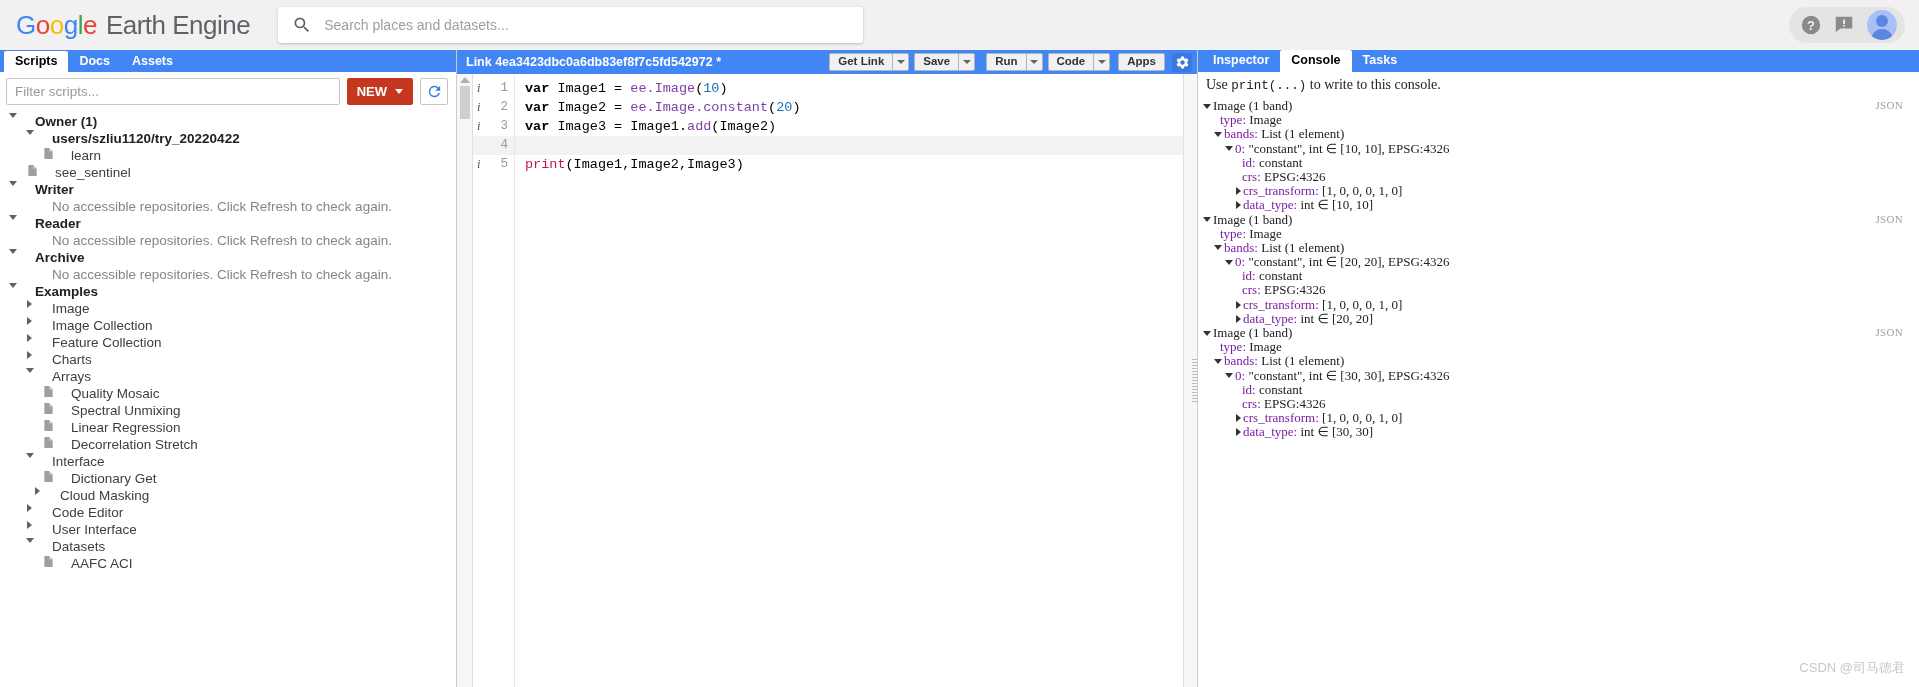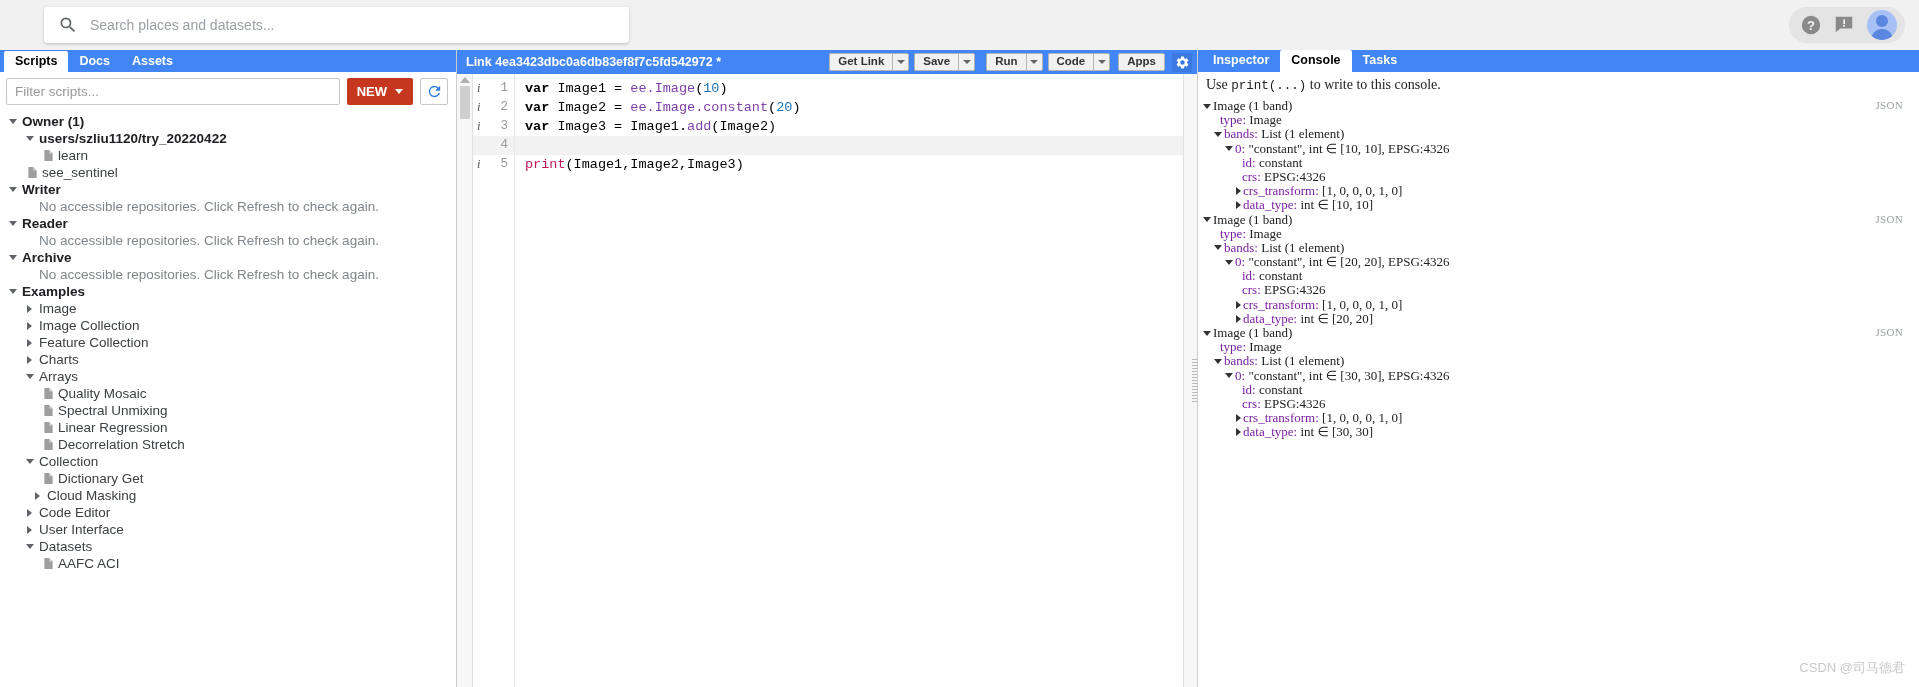--- a/index.html
+++ b/index.html
@@ -87,22 +87,22 @@
   #new-button .caret {
     width: 0; height: 0; border-left: 4.5px solid transparent;
     border-right: 4.5px solid transparent; border-top: 5px solid #fff;
   }
   #refresh-button {
     width: 28px; height: 27px; border: 1px solid #c6c6c6; border-radius: 2px;
     background:#fff; cursor: pointer; display:flex; align-items:center; justify-content:center;
   }
 
   #tree { flex: 1; overflow: hidden; padding-top: 2px; font-size: 13.5px; }
-  .node { display: flex; align-items: center; height: 17px; line-height: 17px;
-          white-space: nowrap; cursor: pointer; }
+  .node { display: flex; align-items: flex-start; height: 17px; line-height: 17px;
+          white-space: nowrap; cursor: pointer; gap: 13px; }
   .tw { width: 13px; flex: 0 0 13px; display:flex; align-items:center; justify-content:center; }
   .tw .down { width:0;height:0;border-left:4.5px solid transparent;
               border-right:4.5px solid transparent;border-top:5.5px solid #5f6368; }
   .tw .right{ width:0;height:0;border-top:4.5px solid transparent;
               border-bottom:4.5px solid transparent;border-left:5.5px solid #5f6368; }
   .lbl-bold { font-weight: bold; color: #202124; }
   .lbl-norm { color: #3c4043; }
   .lbl-muted { color: #80868b; }
 
   
@@ -220,20 +220,23 @@
   #watermark {
     position: absolute; right: 14px; bottom: 10px;
     font-size: 13px; color: #c8c8c8; font-family: "Liberation Sans", sans-serif;
     pointer-events: none;
   }
 </style>
 </head>
 <body>
 
 <div id="header">
+  <div id="logo">
+    <span class="g1">G</span><span class="o1">o</span><span class="o2">o</span><span class="g2">g</span><span class="l">l</span><span class="e">e</span><span class="ee">Earth Engine</span>
+  </div>
 
   <div id="searchbox">
     <span class="sicon">
       <svg viewBox="0 0 24 24" width="20" height="20">
           <path fill="#5f6368" d="M15.5 14h-.79l-.28-.27A6.47 6.47 0 0 0 16 9.5 6.5 6.5 0 1 0 9.5 16c1.61 0 3.09-.59 4.23-1.57l.27.28v.79l5 4.99L20.49 19l-4.99-5zm-6 0C7.01 14 5 11.99 5 9.5S7.01 5 9.5 5 14 7.01 14 9.5 11.99 14 9.5 14z"></path>
         </svg>
     </span>
     <input id="search-input" type="text" placeholder="Search places and datasets..." style="">
   </div>
 
@@ -410,21 +413,21 @@
               <path fill="#9e9e9e" d="M2 0h7l5 5v11H2z"></path>
               <path fill="#cfcfcf" d="M9 0l5 5H9z"></path>
             </svg>
           </span>
           <span class="lbl-norm" style="margin-left: 2px;">Decorrelation Stretch</span>
         </div>
         <div class="node" style="padding-left: 23px;">
           <span class="tw">
             <span class="down"></span>
           </span>
-          <span class="lbl-norm" style="margin-left: 3px;">Collection</span>
+          <span class="lbl-norm" style="margin-left: 3px;">Interface</span>
         </div>
         <div class="node" style="padding-left: 40px;">
           <span class="tw" style="width: 16px; flex: 0 0 16px;">
             <svg viewBox="0 0 16 16" width="11" height="13">
               <path fill="#9e9e9e" d="M2 0h7l5 5v11H2z"></path>
               <path fill="#cfcfcf" d="M9 0l5 5H9z"></path>
             </svg>
           </span>
           <span class="lbl-norm" style="margin-left: 2px;">Dictionary Get</span>
         </div>

